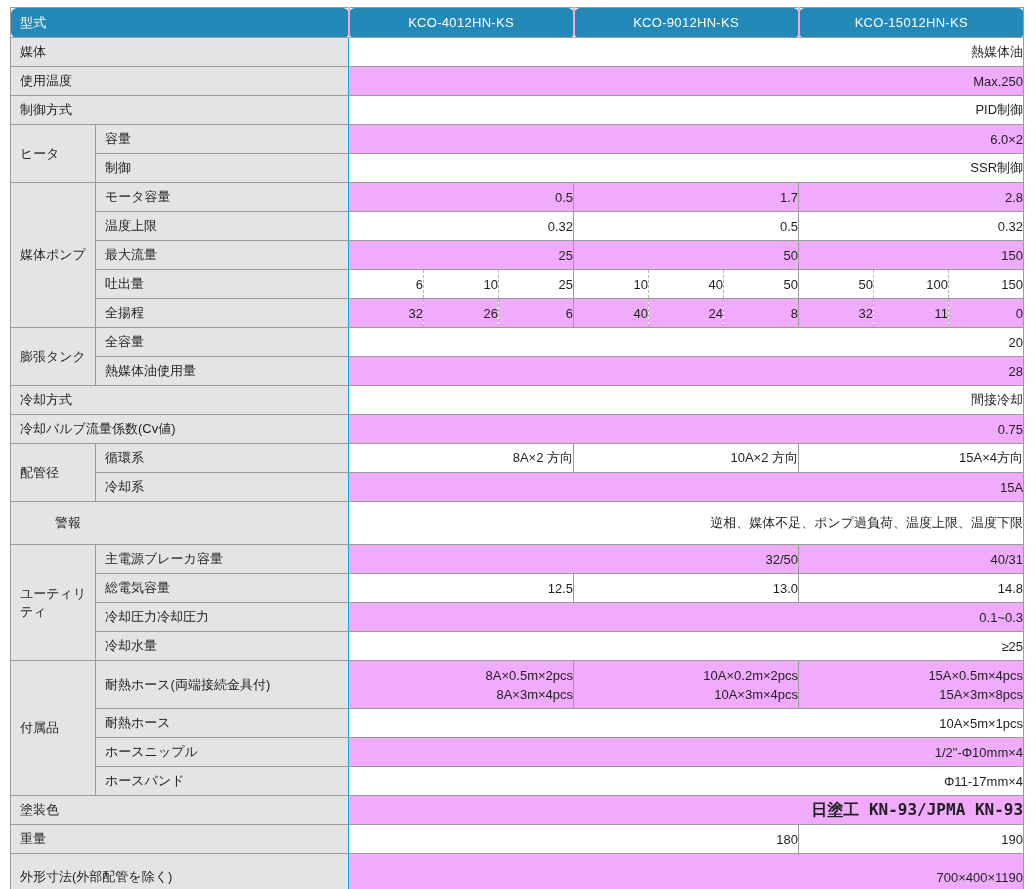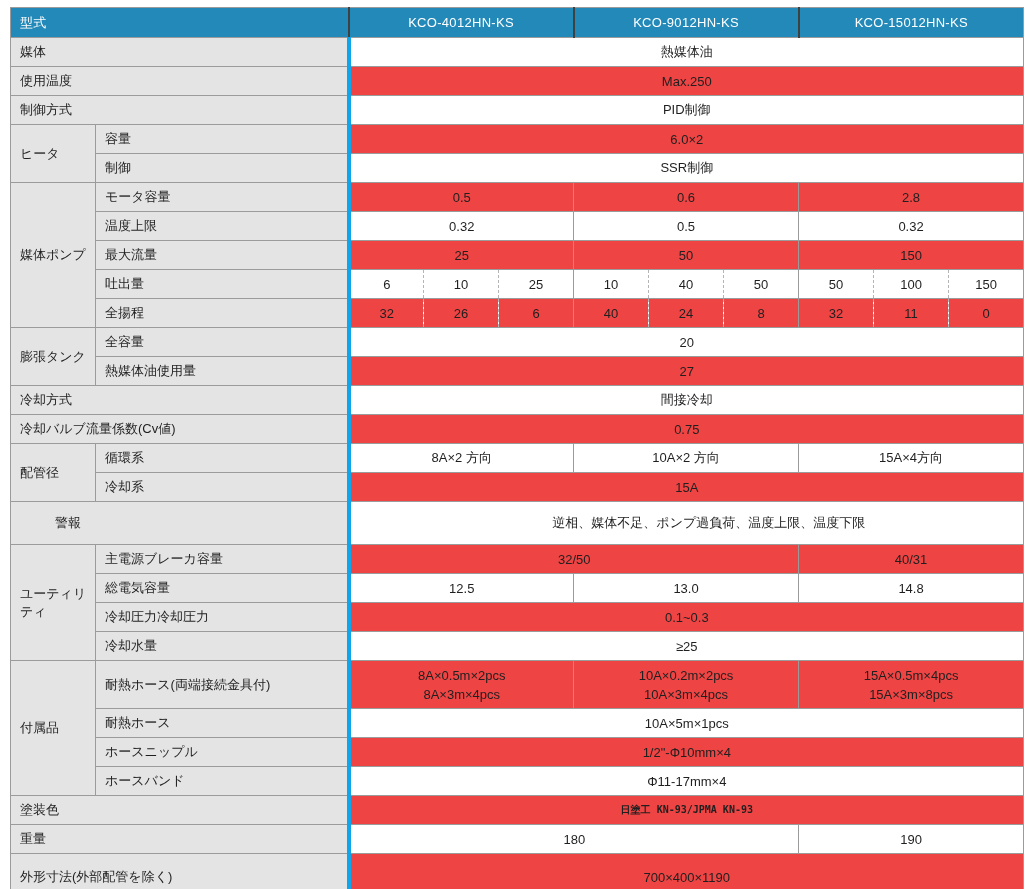--- a/index.html
+++ b/index.html
@@ -2,36 +2,36 @@
 <html><head>
 <meta charset="utf-8">
 <style>
   html,body{margin:0;padding:0;background:#fff;}
   body{width:1036px;height:889px;overflow:hidden;position:relative;
        font-family:"Liberation Sans","DejaVu Sans",sans-serif;}
   .wrap{position:absolute;left:10px;top:7px;}
   table{border-collapse:collapse;table-layout:fixed;width:1013px;border:1px solid #6d6d6d;}
   td,th{border:1px solid #9b9b9b;font-size:13px;color:#1f1f1f;padding:0;overflow:hidden;
         height:28px;vertical-align:middle;}
-  th{background:#2289b8;color:#ffffff;font-weight:normal;height:29px;letter-spacing:0.3px;}
+  th{background:#2289b8;color:#ffffff;font-weight:normal;height:29px;letter-spacing:0.3px;border-radius:6px;}
   th.corner{text-align:left;padding-left:9px;font-weight:500;}
-  th.model{border-left:2px solid #404040;margin-left:39px;}
+  th.model{border-left:2px solid #f9a8d4;margin-left:39px;}
   td.lbl{background:#e4e4e4;text-align:left;padding-left:9px;font-weight:500;}
-  td.edge{border-right:4px solid #0ea5e9;}
-  td.val{text-align:center;font-weight:normal;}
+  td.edge{border-right:1px solid #0ea5e9;}
+  td.val{text-align:right;font-weight:normal;}
   .w{background:#ffffff;}
-  .g{background:#ef4444;}
+  .g{background:#f0abfc;}
   td.dd{border-left:1px dashed #b5b5b5;border-right:1px dashed #b5b5b5;}
   td.sl{border-left:1px solid #9b9b9b;}
   td.sr{border-right:1px solid #9b9b9b;}
   tr.rh42 td{height:42px;padding-left:44px;}
   tr.rh47 td{height:47px;}
   tr.rh46 td{height:46px;}
   td .ln{display:block;line-height:19px;}
-  td.mono{font-family:"DejaVu Sans Mono","Liberation Mono",monospace;font-weight:600;font-size:10px;}
+  td.mono{font-family:"DejaVu Sans Mono","Liberation Mono",monospace;font-weight:600;font-size:16px;}
 </style>
 </head>
 <body>
 
 <div class="wrap">
 <table>
   <colgroup>
     <col style="width:85px">
         <col style="width:253px">
     <col style="width:75px">
@@ -75,21 +75,21 @@
   </tr>
   <tr>
     <td class="lbl edge">制御</td>
     <td class="val w" colspan="9">SSR制御</td>
   </tr>
 
   <tr>
     <td class="lbl" rowspan="5">媒体ポンプ</td>
     <td class="lbl edge">モータ容量</td>
     <td class="val g" colspan="3">0.5</td>
-    <td class="val g" colspan="3">0.6</td>
+    <td class="val g" colspan="3">1.7</td>
     <td class="val g" colspan="3">2.8</td>
   </tr>
   <tr>
     <td class="lbl edge">温度上限</td>
     <td class="val w" colspan="3">0.32</td>
     <td class="val w" colspan="3">0.5</td>
     <td class="val w" colspan="3">0.32</td>
   </tr>
   <tr>
     <td class="lbl edge">最大流量</td>
@@ -122,21 +122,21 @@
     <td class="val g dd sr">0</td>
   </tr>
 
   <tr>
     <td class="lbl" rowspan="2">膨張タンク</td>
     <td class="lbl edge">全容量</td>
     <td class="val w" colspan="9">20</td>
   </tr>
   <tr>
     <td class="lbl edge">熱媒体油使用量</td>
-    <td class="val g" colspan="9">27</td>
+    <td class="val g" colspan="9">28</td>
   </tr>
 
   <tr>
     <td class="lbl edge" colspan="2">冷却方式</td>
     <td class="val w" colspan="9">間接冷却</td>
   </tr>
 
   <tr>
     <td class="lbl edge" colspan="2">冷却バルブ流量係数(Cv値)</td>
     <td class="val g" colspan="9">0.75</td>

